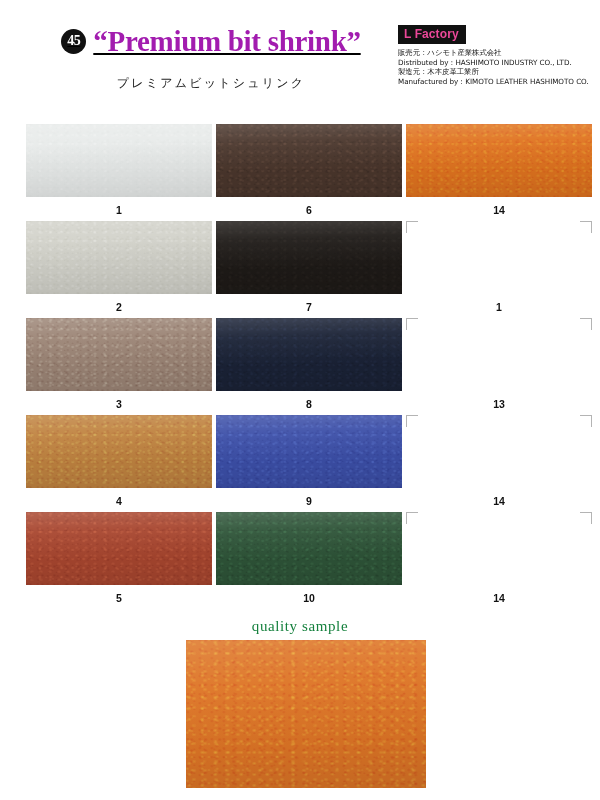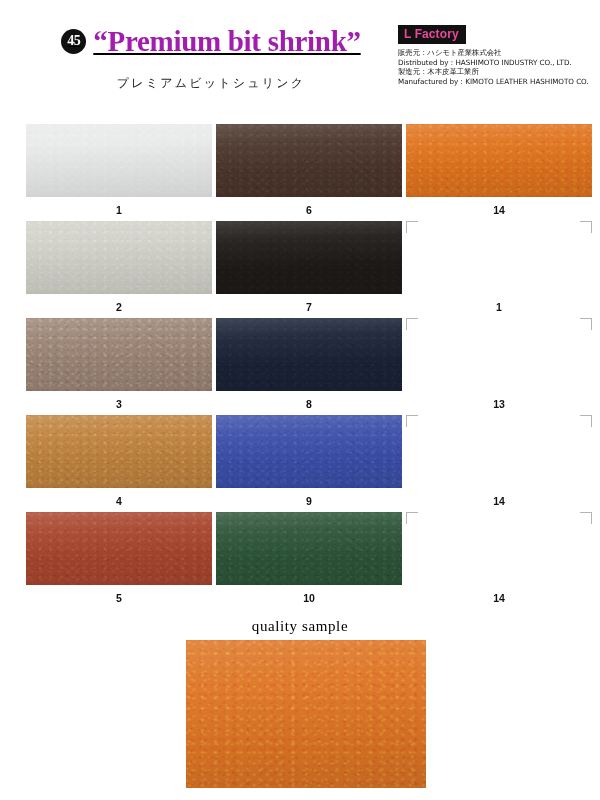--- a/index.html
+++ b/index.html
@@ -132,21 +132,21 @@
     margin-top:7px;
   }
 
   
   #quality-section{
     position:absolute;left:0;top:618px;width:600px;
   }
   #quality-caption{
     text-align:center;
     font-family:"Liberation Serif",serif;
-    font-size:15px;color:#000000;
+    font-size:15px;color:#15803d;
     letter-spacing:0.6px;
   }
   #quality-chip-wrap{
     position:absolute;left:186px;top:22px;
     width:240px;height:148px;
   }
   #quality-chip{
     position:relative;width:240px;height:148px;overflow:hidden;
   }
   #quality-chip .grain{

